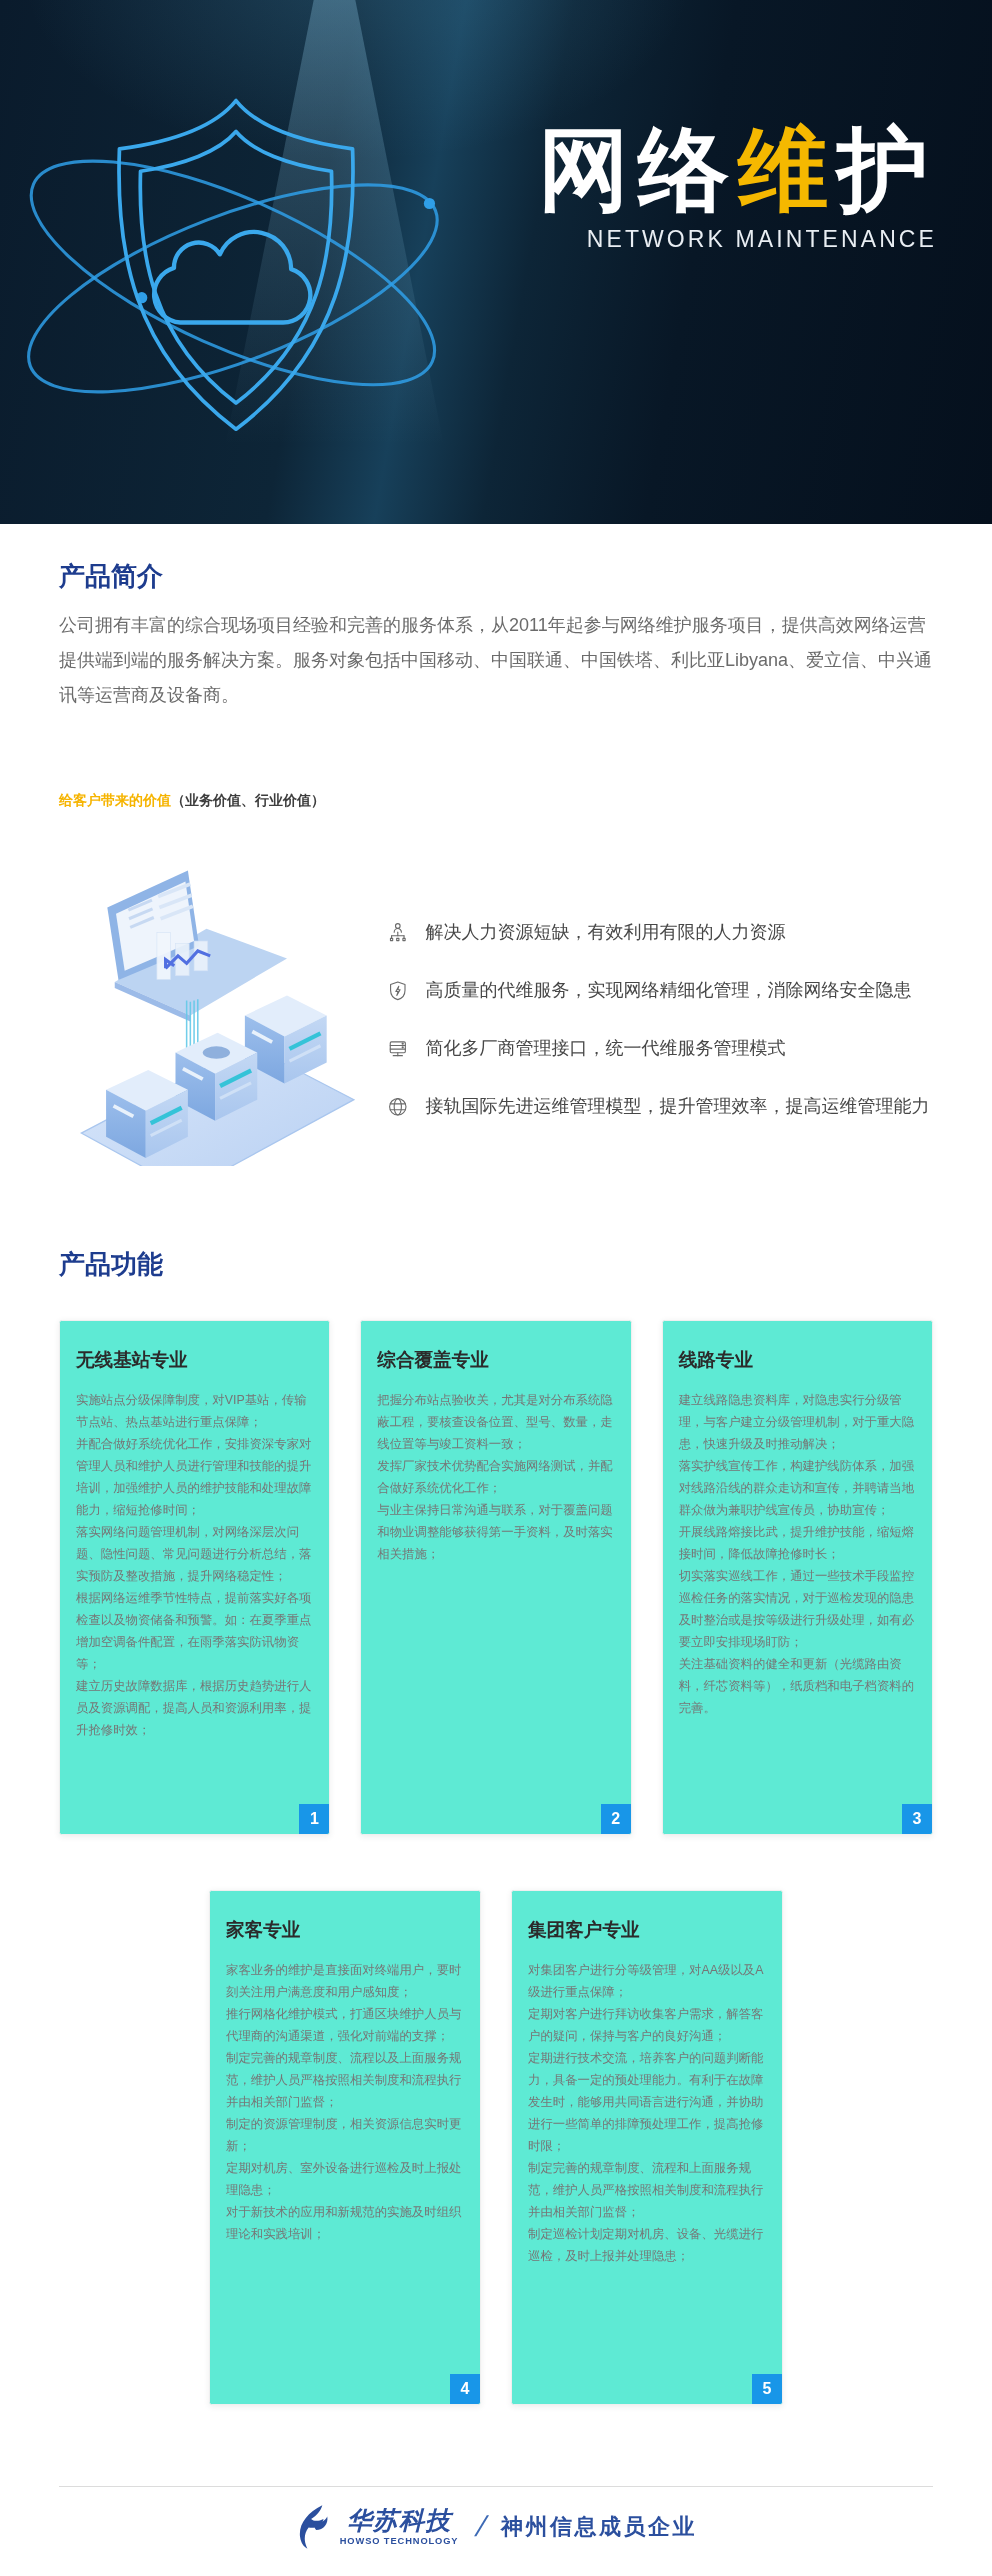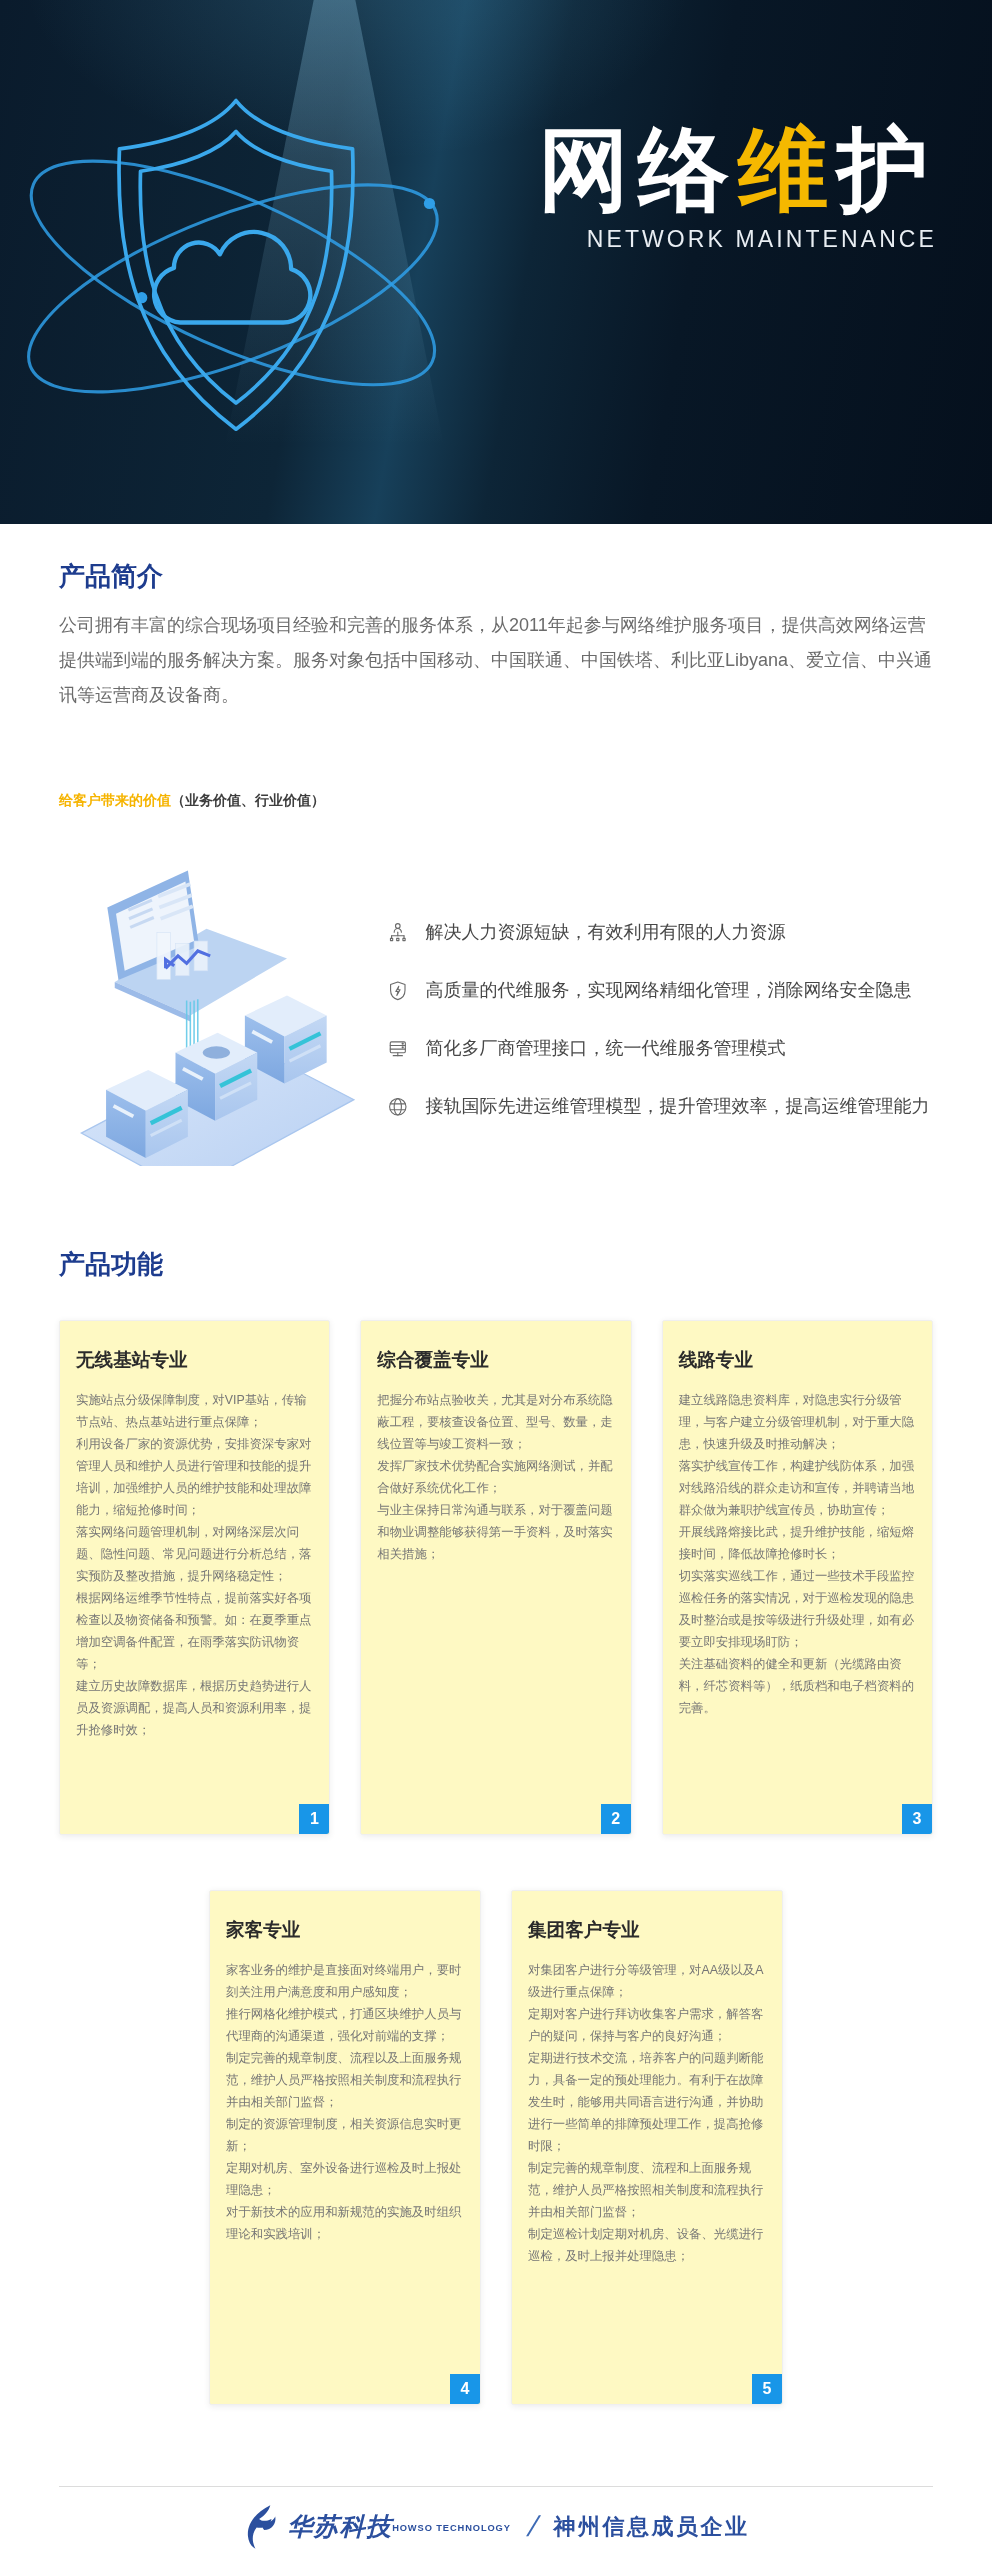--- a/index.html
+++ b/index.html
@@ -57,39 +57,39 @@
   .value-list { padding-top: 62px; margin-left: 11px; }
   .value-item { display: flex; align-items: center; min-height: 36px; margin-bottom: 22px; }
   .value-item .vicon { width: 23.6px; height: 23.6px; flex: 0 0 auto; margin-right: 16px; }
   .value-item .vtext { font-size: 18px; color: #474747; line-height: 25px; }
 
   .features-heading { margin-top: 82px; }
 
   .cards-row { display: flex; margin-top: 40px; gap: 30px; }
   .cards-row.second { margin-top: 55px; justify-content: center; }
   .card {
-    position: relative; width: 272px; height: 515px; background: #fef9c3;
+    position: relative; width: 272px; height: 515px; background: #5eead4;
     border: 0.6px solid #efefef; border-radius: 2.5px;
     box-shadow: 0 1.9px 6.2px rgba(0,0,0,0.07);
     padding: 26px 15px 0 16px;
   }
   .card-title { font-size: 18.6px; font-weight: 700; color: #2b2b2b; margin-bottom: 16px; }
   .card p { font-size: 12.4px; line-height: 22px; color: #767676; }
   .card-badge {
     position: absolute; right: 0; bottom: 0; width: 30px; height: 30px;
     background: #1896e8; color: #fff; font-size: 16px; font-weight: 700;
     display: flex; align-items: center; justify-content: center;
     border-radius: 0 0 2.5px 0;
   }
 
   
   .divider { margin: 81px 59px 0; border: 0; border-top: 1.9px solid #dcdcdc; }
   .footer { padding: 17.4px 0 15px; display: flex; justify-content: center; align-items: center; }
   .logo-swoosh { width: 36px; height: 46px; margin-right: 8.7px; }
-  .logo-text-block { display: flex; align-items: center; }
+  .logo-text-block { display: flex; flex-direction: column; align-items: center; }
   .logo-cn {
     font-family: "Liberation Serif", "DejaVu Serif", serif;
     font-style: italic; font-weight: 700; font-size: 25px; color: #2b4f9e; line-height: 26px;
     letter-spacing: 1.2px;
   }
   .logo-en { font-size: 9.3px; font-weight: 700; color: #2b4f9e; letter-spacing: 0.9px; margin-top: 2.5px; }
   .logo-slash {
     font-size: 28.5px; font-style: italic; color: #3d6ab5; margin: 0 16px 0 18.6px; font-weight: 400;
     transform: skewX(-8deg);
   }
@@ -263,21 +263,21 @@
       </div>
     </div>
 
     <h2 class="h2 features-heading">产品功能</h2>
 
     <div class="cards-row">
 
       <div class="card">
         <div class="card-title">无线基站专业</div>
         <p>实施站点分级保障制度，对VIP基站，传输节点站、热点基站进行重点保障；</p>
-        <p>利用设备厂家的资源优势，安排资深专家对管理人员和维护人员进行管理和技能的提升培训，加强维护人员的维护技能和处理故障能力，缩短抢修时间；</p>
+        <p>并配合做好系统优化工作，安排资深专家对管理人员和维护人员进行管理和技能的提升培训，加强维护人员的维护技能和处理故障能力，缩短抢修时间；</p>
         <p>落实网络问题管理机制，对网络深层次问题、隐性问题、常见问题进行分析总结，落实预防及整改措施，提升网络稳定性；</p>
         <p>根据网络运维季节性特点，提前落实好各项检查以及物资储备和预警。如：在夏季重点增加空调备件配置，在雨季落实防讯物资等；</p>
         <p>建立历史故障数据库，根据历史趋势进行人员及资源调配，提高人员和资源利用率，提升抢修时效；</p>
         <div class="card-badge">1</div>
       </div>
 
       <div class="card">
         <div class="card-title">综合覆盖专业</div>
         <p>把握分布站点验收关，尤其是对分布系统隐蔽工程，要核查设备位置、型号、数量，走线位置等与竣工资料一致；</p>
         <p>发挥厂家技术优势配合实施网络测试，并配合做好系统优化工作；</p>

